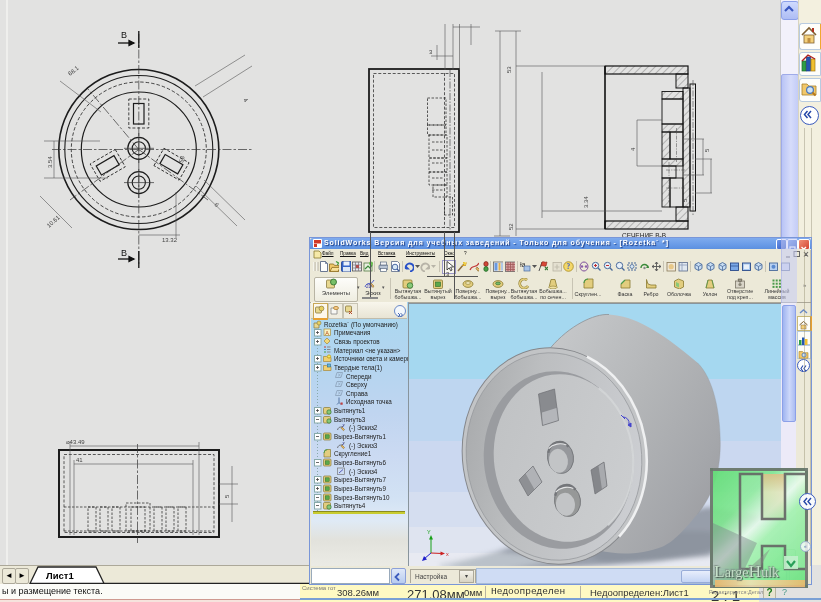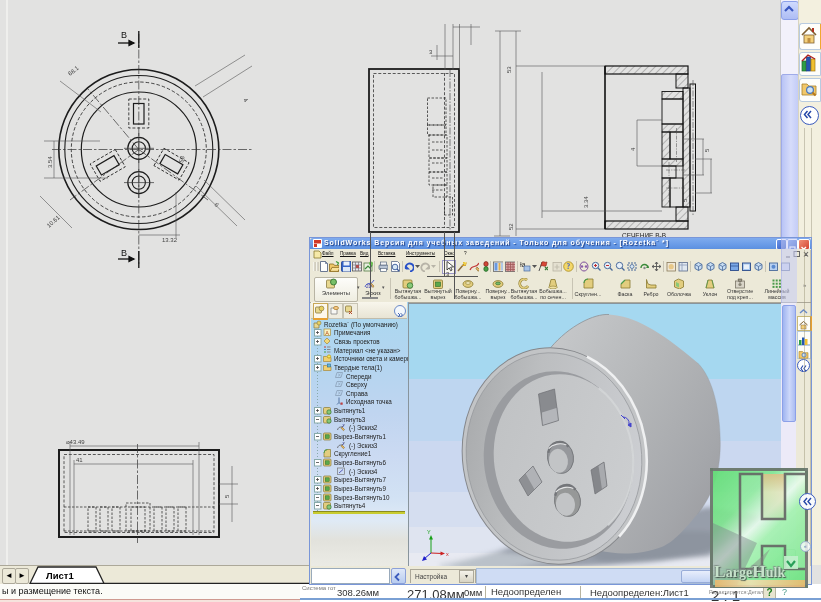--- a/index.html
+++ b/index.html
@@ -260,31 +260,31 @@
   <div class="abs" style="left:0;top:565px;width:310px;height:19px;background:#ece9d8;border-top:1px solid #aca899;">
     <div class="abs" style="left:2px;top:2px;width:12px;height:14px;background:#ece9d8;border:1px solid #aca899;border-radius:2px;font-size:8px;text-align:center;line-height:14px;">◄</div>
     <div class="abs" style="left:15px;top:2px;width:12px;height:14px;background:#ece9d8;border:1px solid #aca899;border-radius:2px;font-size:8px;text-align:center;line-height:14px;">►</div>
     <svg class="abs" style="left:28px;top:0" width="282" height="19">
       <path d="M10,1 L68,1 L76,17.5 L2,17.5 Z" fill="#ffffff" stroke="#222" stroke-width="1.3"></path>
       <line x1="76" y1="17.5" x2="282" y2="17.5" stroke="#222" stroke-width="1.3"></line>
       <text x="18" y="13" font-size="9.5" font-weight="bold" fill="#000" font-family="Liberation Sans">Лист1</text>
     </svg>
   </div>
 
-  <div class="abs" style="left:0;top:584px;width:821px;height:18px;background:#ffffff;">
+  <div class="abs" style="left:0;top:584px;width:759px;height:18px;background:#fef9c3;">
     <div class="abs" style="left:0;top:0;width:300px;height:15px;background:#fbfbf7;border-bottom:1px solid #d0c8b0;">
       <div class="abs" style="left:2px;top:2px;font-size:9px;color:#111;">ы и размещение текста.</div>
     </div>
     <div class="abs" style="left:0px;top:15px;width:300px;height:3px;background:#f6e3dd;border-top:1px solid #cf9a90;"></div>
     <div class="abs" style="left:302px;top:1px;font-size:6px;color:#777;">Система гот</div>
     <div class="abs" style="left:337px;top:3px;font-size:9.5px;color:#333;">308.26мм</div>
     <div class="abs" style="left:407px;top:3px;font-size:13px;color:#333;">271.08мм</div>
     <div class="abs" style="left:464px;top:3px;font-size:9.5px;color:#333;">0мм</div>
     <div class="abs" style="left:485px;top:2px;width:1px;height:13px;background:#b8b4a0;"></div>
-    <div class="abs" style="left:491px;top:2px;font-size:9.5px;color:#333;">Недоопределен</div>
+    <div class="abs" style="left:491px;top:2px;font-size:9.5px;color:#333;font-family:Liberation Mono, monospace;">Недоопределен</div>
     <div class="abs" style="left:580px;top:2px;width:1px;height:13px;background:#b8b4a0;"></div>
     <div class="abs" style="left:590px;top:3px;font-size:9.5px;color:#333;">Недоопределен:Лист1</div>
     <div class="abs" style="left:711px;top:3px;font-size:15px;color:#333;">2 : 1</div>
     <div class="abs" style="left:709px;top:5px;font-size:5.5px;color:#888;">Редактируется:Деталь</div>
     <div class="abs" style="left:763px;top:1px;width:11px;height:13px;background:#e8e4d0;border:1px solid #b8b4a0;text-align:center;font-size:10px;font-weight:bold;color:#1a7a1a;line-height:13px;">?</div>
     <div class="abs" style="left:782px;top:3px;font-size:9px;color:#4a9a8a;">?</div>
     <div class="abs" style="left:300px;top:14px;width:521px;height:2px;background:#7aa0d4;"></div>
   </div>
 
   <div class="abs" id="win" style="left:310px;top:238px;width:501px;height:346px;background:#ece9d8;box-shadow:0 0 0 1px #7996d8;">
@@ -958,21 +958,21 @@
       <path d="M27,3 h22 v45 h23 v-45 h24 v95 h-24 v-23 h-23 v23 h-22 z" fill="rgba(255,255,255,0.13)" stroke="rgba(100,100,100,0.9)" stroke-width="2.5"></path>
       <path d="M35,98 l22,-20 -14,26 z" fill="rgba(130,130,130,0.45)"></path>
         <polygon points="0,52 44,72 24,114 0,114" fill="rgba(125,132,138,0.45)"></polygon>
     </svg>
     <div class="abs" style="left:2px;top:109px;width:90px;height:7px;background:linear-gradient(90deg,rgba(235,185,110,0.9),rgba(245,225,180,0.85) 40%,rgba(235,185,110,0.9));"></div>
     <div class="abs" style="left:71px;top:85px;width:14px;height:13px;background:rgba(195,240,205,0.9);">
       <svg width="14" height="13">
           <path d="M3,4 L7,9 L11,4" stroke="#2aa05a" stroke-width="2.2" fill="none"></path>
         </svg>
     </div>
-    <div class="abs" style="left:1px;top:90px;font-family:'Liberation Serif',serif;font-weight:bold;font-size:17.5px;letter-spacing:0px;color:#c6e2ca;text-shadow:0 0 1px #56665e, 1px 1px 1px #46564e, -1px -1px 1px #86968e;white-space:nowrap;">L<span style="font-size:14px;">arge</span>H<span style="font-size:14px;">ulk</span></div>
+    <div class="abs" style="left:1px;top:90px;font-family:'Liberation Serif',serif;font-weight:normal;font-size:17.5px;letter-spacing:0px;color:#c6e2ca;text-shadow:0 0 1px #56665e, 1px 1px 1px #46564e, -1px -1px 1px #86968e;white-space:nowrap;">L<span style="font-size:14px;">arge</span>H<span style="font-size:14px;">ulk</span></div>
   </div>
 
   <div class="abs" style="left:799px;top:493px;width:15px;height:15px;background:#f8fafc;border:1.6px solid #3b5bbd;border-radius:50%;z-index:30;">
     <svg width="15" height="15">
         <path d="M7,4 L4,7.5 L7,11 M11,4 L8,7.5 L11,11" stroke="#2446a8" stroke-width="1.4" fill="none"></path>
       </svg>
   </div>
   <div class="abs" style="left:800px;top:541px;width:9px;height:9px;border:1px solid #9ab0cc;border-radius:50%;background:rgba(250,252,254,0.8);z-index:30;font-size:5px;color:#5a7ab0;text-align:center;line-height:9px;">«</div>
 
 </div>

